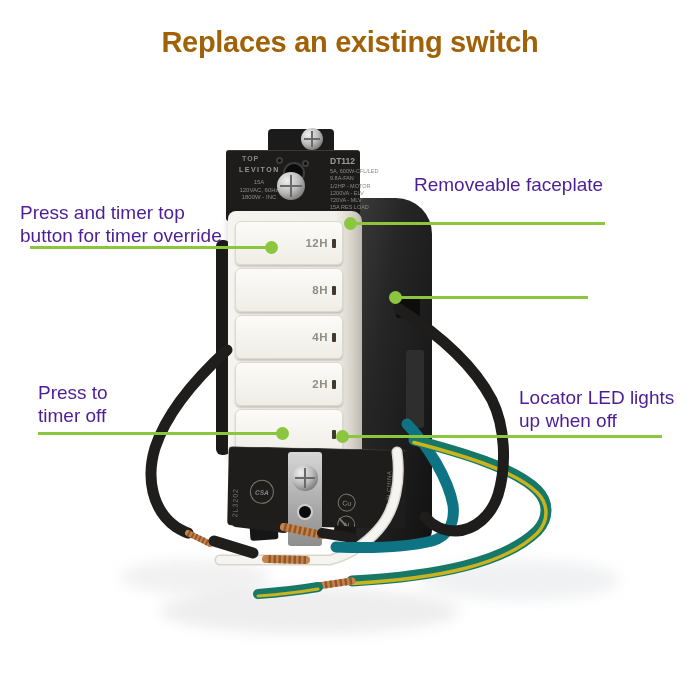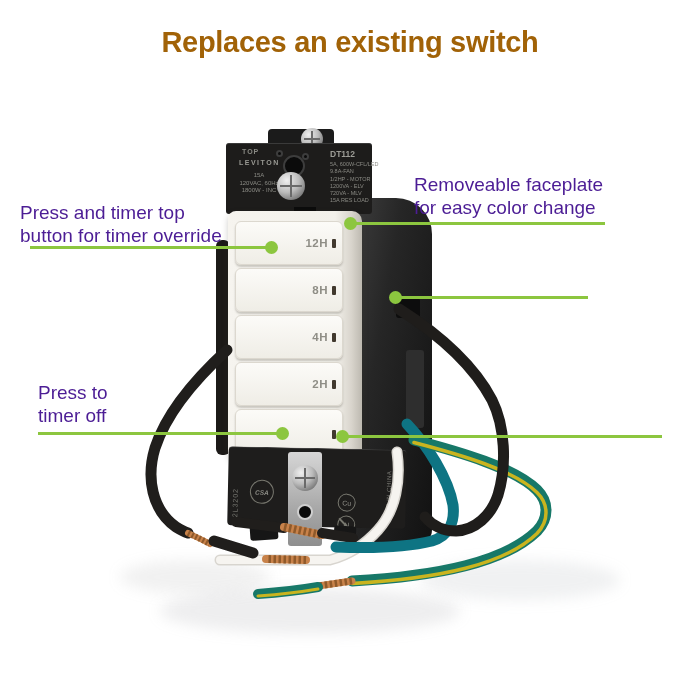--- a/index.html
+++ b/index.html
@@ -13,21 +13,21 @@
   .cline{position:absolute;height:2.5px;background:#8cc63f;z-index:5;}
   .cdot{position:absolute;width:13px;height:13px;border-radius:50%;background:#8cc63f;z-index:6;}
   
   .part{position:absolute;}
   .side-left{left:216px;top:240px;width:14px;height:215px;background:#1c1a18;border-radius:6px;}
   .housing{left:344px;top:198px;width:88px;height:346px;border-radius:8px 36px 14px 8px;
            background:linear-gradient(100deg,#414141 0%,#262626 40%,#121212 100%);}
   .housing-groove{left:406px;top:350px;width:18px;height:78px;background:#2e2e2e;border-radius:3px;}
   .housing-step{left:396px;top:298px;width:24px;height:20px;background:#0d0d0d;border-radius:3px;}
   .top-tab{left:268px;top:129px;width:66px;height:26px;background:#1b1b1b;border-radius:4px;}
-  .top-strap{left:226px;top:143px;width:146px;height:70px;background:#1d1c1b;border-radius:3px;
+  .top-strap{left:226px;top:150px;width:134px;height:70px;background:#1d1c1b;border-radius:3px;
              border-top:1px solid #3a3a3a;overflow:visible;}
   .emboss{position:absolute;color:#8a8a84;}
   .hole{position:absolute;border-radius:50%;background:#0b0b0b;border:2px solid #3d3d3d;box-sizing:border-box;}
   .screw{position:absolute;border-radius:50%;
          background:radial-gradient(circle at 35% 30%, #f0f0f0, #bcbcbc 45%, #808080 75%, #585858 100%);}
   .screw i{position:absolute;background:#6a6a6a;display:block;}
   .screw .v{left:50%;top:12%;bottom:12%;width:2px;margin-left:-1px;}
   .screw .h{top:50%;left:12%;right:12%;height:2px;margin-top:-1px;}
   .faceplate{left:228px;top:211px;width:134px;height:248px;border-radius:8px 10px 10px 8px;
              background:linear-gradient(to right,#f6f4ef 0%,#f2f0ea 80%,#d9d5cd 92%,#bdb9b0 100%);
@@ -178,31 +178,34 @@
 
   <div class="callout" style="left:20px;top:201px;">
     <span>Press and timer top</span>
     <span>button for timer override</span>
   </div>
   <div class="cline" style="left:30px;top:246px;width:241px;"></div>
   <div class="cdot" style="left:265px;top:241px;"></div>
 
   <div class="callout" style="left:414px;top:173px;">
     <span>Removeable faceplate</span>
-    <span>for easy color change</span>
   </div>
   <div class="cline" style="left:350px;top:222px;width:255px;"></div>
   <div class="cdot" style="left:344px;top:217px;"></div>
 
   <div class="cline" style="left:395px;top:296px;width:193px;"></div>
   <div class="cdot" style="left:389px;top:291px;"></div>
 
   <div class="callout" style="left:38px;top:381px;">
     <span>Press to</span>
     <span>timer off</span>
   </div>
   <div class="cline" style="left:38px;top:432px;width:244px;"></div>
   <div class="cdot" style="left:276px;top:427px;"></div>
 
+  <div class="callout" style="left:519px;top:386px;">
+    <span>Locator LED lights</span>
+    <span>up when off</span>
+  </div>
   <div class="cline" style="left:342px;top:435px;width:320px;"></div>
   <div class="cdot" style="left:336px;top:430px;"></div>
 
 </div>
 
 </body></html>

